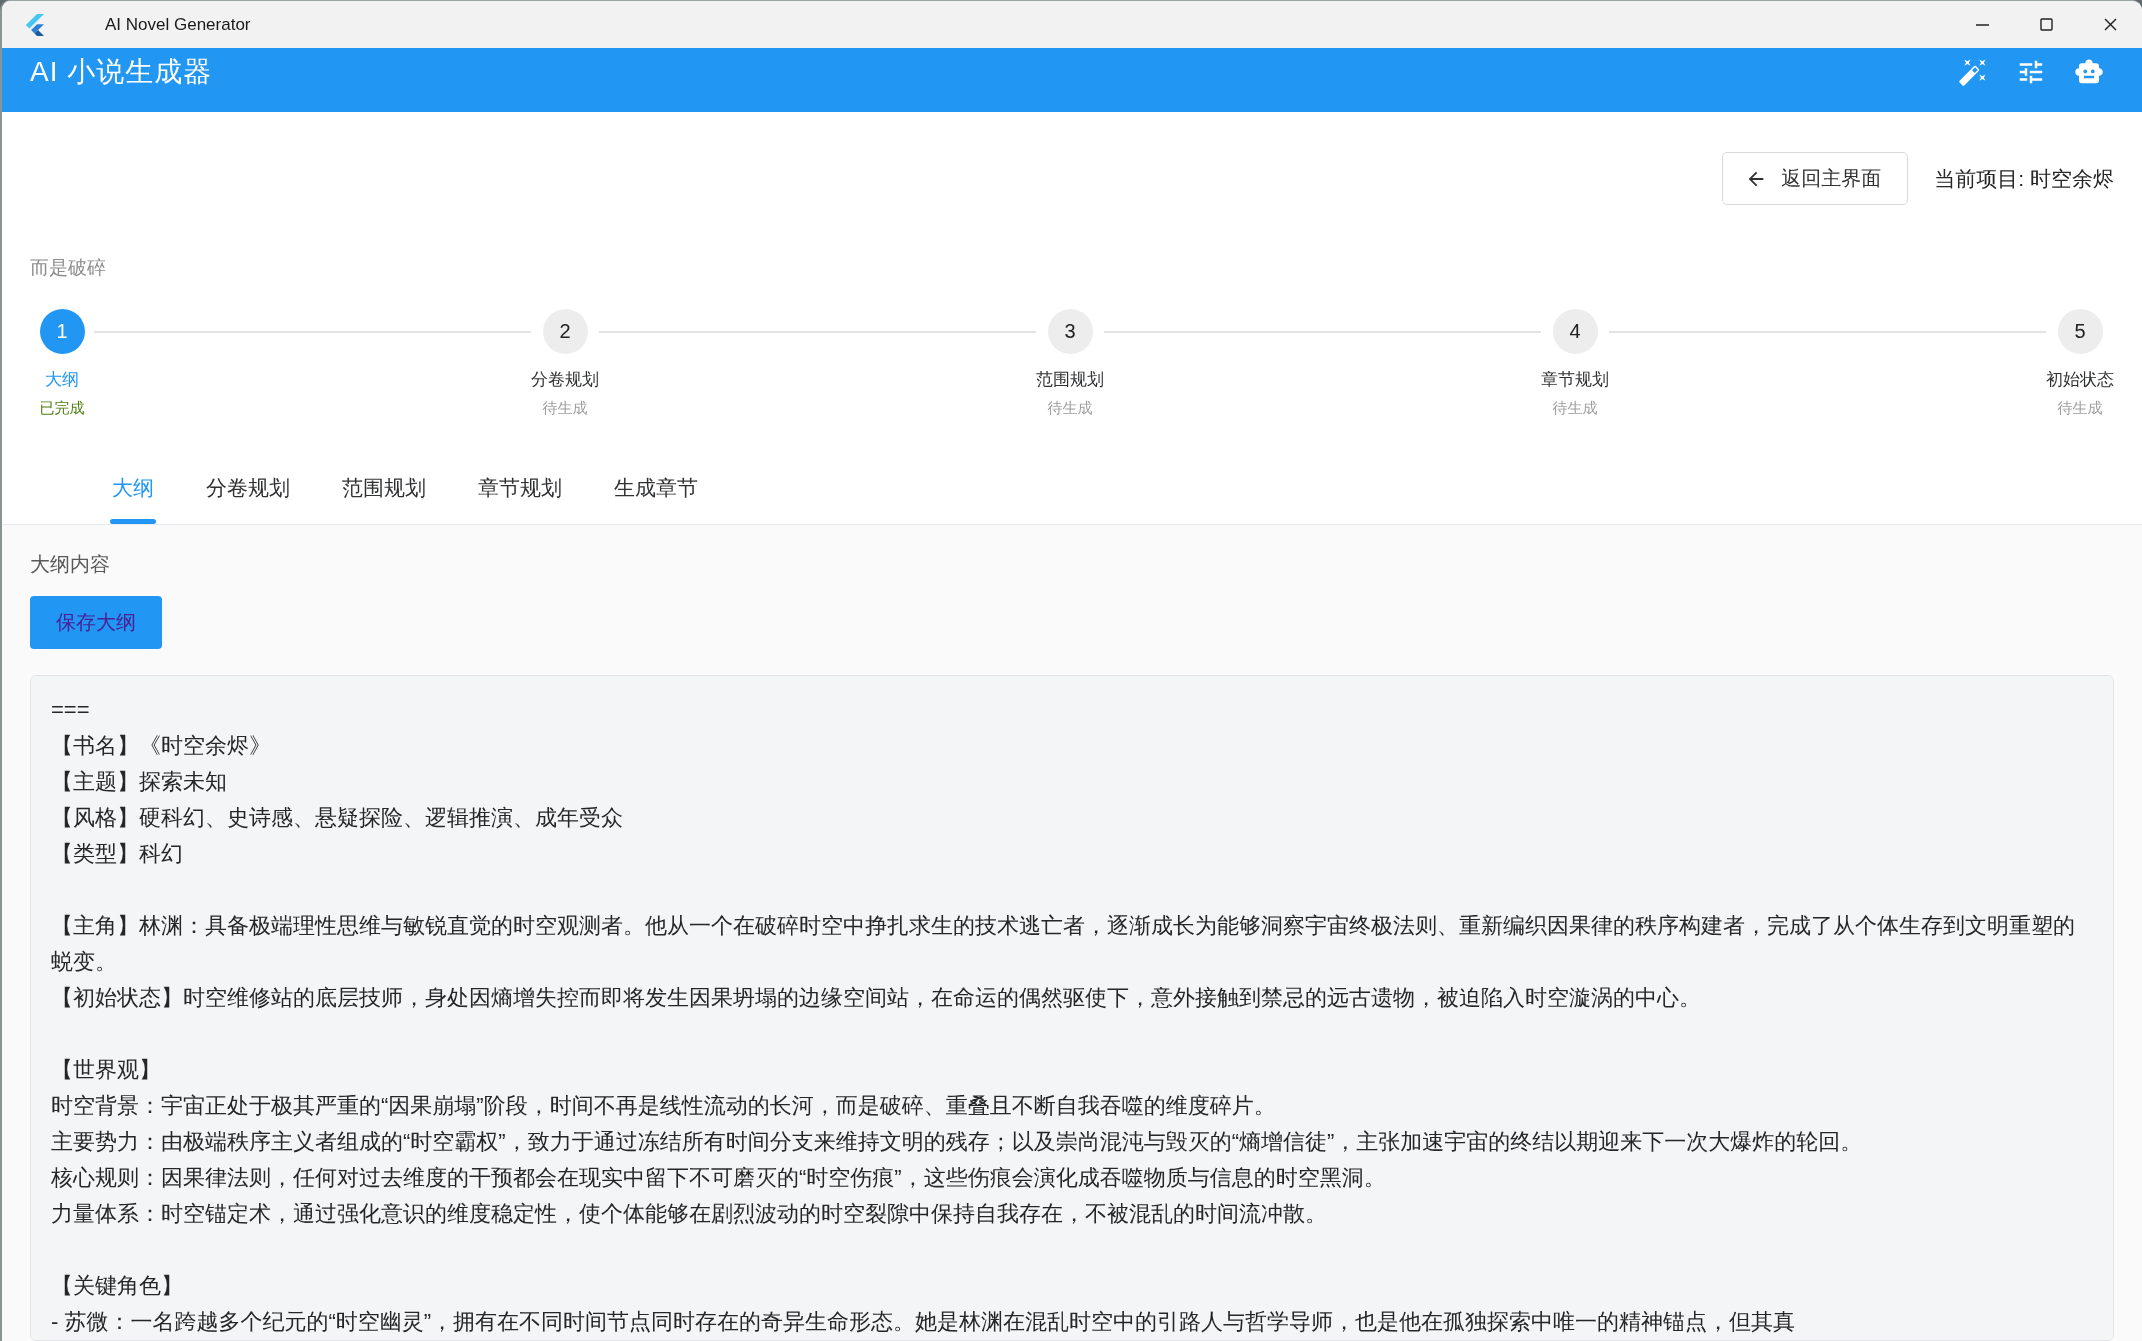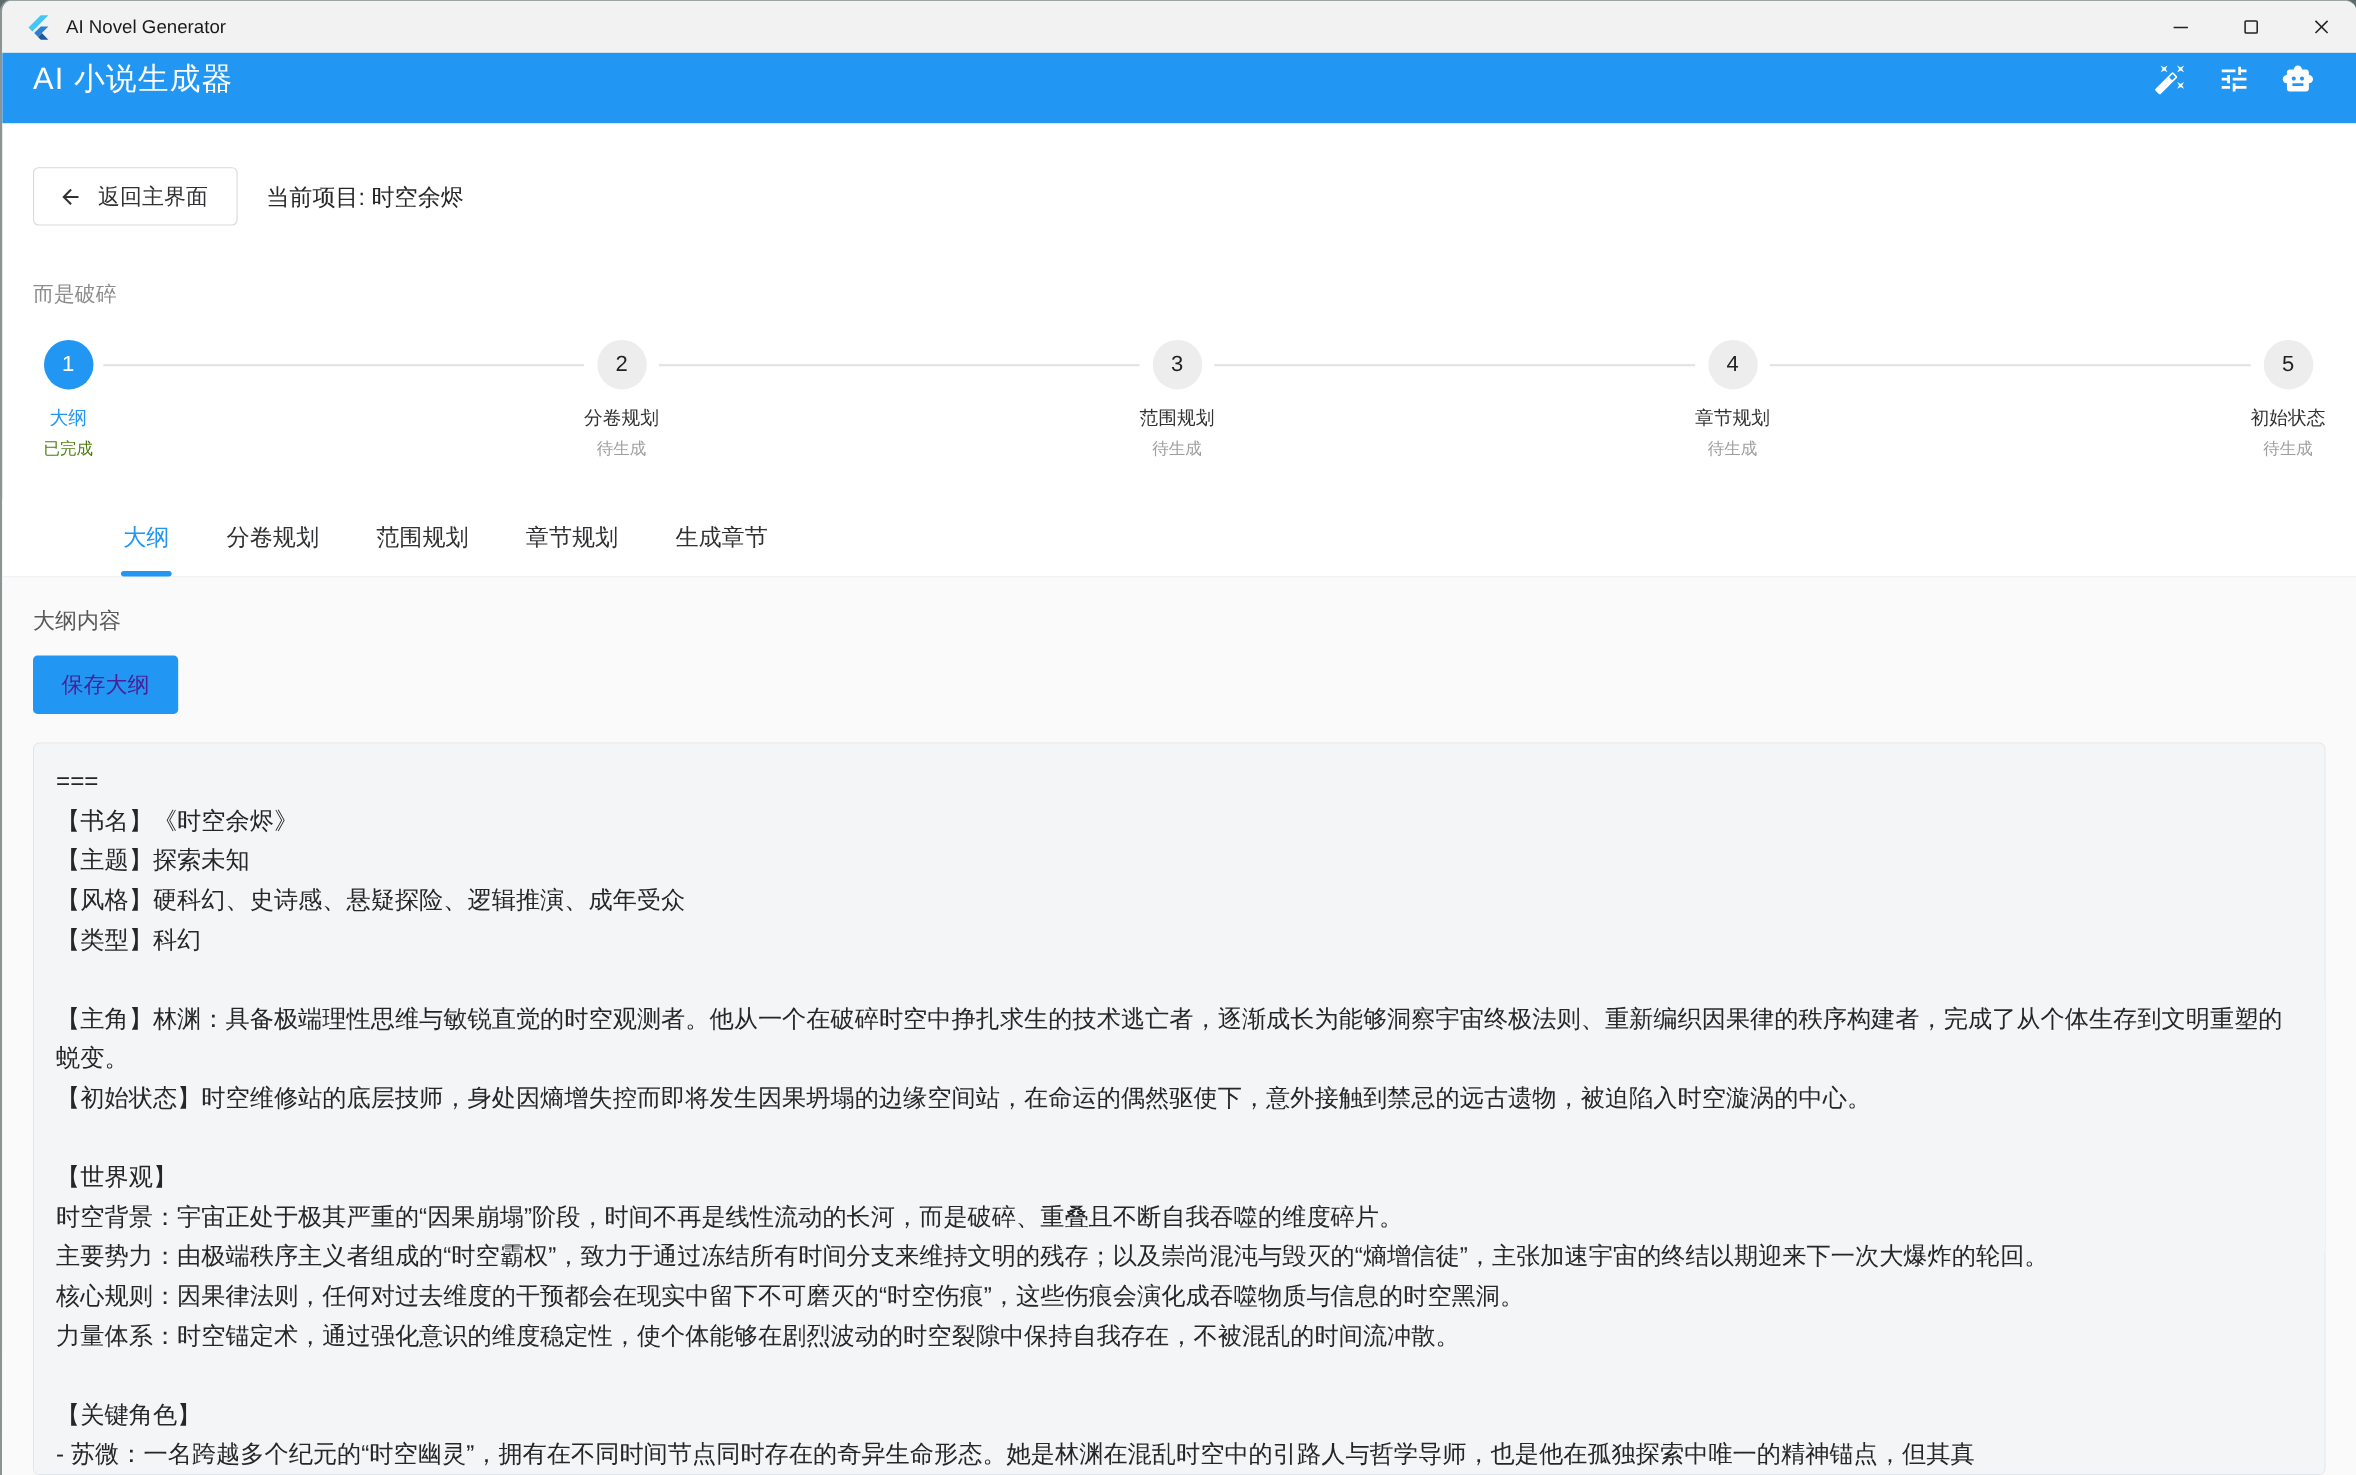--- a/index.html
+++ b/index.html
@@ -19,21 +19,21 @@
     overflow:hidden;
   }
   
   .titlebar {
     height:47px; flex:0 0 47px;
     background:#f2f2f2;
     display:flex; align-items:center;
     padding-left:20px;
   }
   .titlebar .logo { width:26px; height:26px; margin-right:12px; }
-  .titlebar .app-title { font-size:17px; color:#1a1a1a; }
+  .titlebar .app-title { font-size:17px; color:#1a1a1a;margin-left:45px; }
   .titlebar .spacer { flex:1; }
   .win-btn {
     width:64px; height:47px;
     display:flex; align-items:center; justify-content:center;
     cursor:default;
   }
   .win-btn svg { width:15px; height:15px; stroke:#222; stroke-width:1.4; fill:none; }
   
   .appbar {
     height:64px; flex:0 0 64px;
@@ -44,21 +44,21 @@
   .appbar .appbar-title { color:#ffffff; font-size:28px; font-weight:400; letter-spacing:1px; }
   .appbar .spacer { flex:1; }
   .appbar .icon-btn {
     width:58px; height:56px;
     display:flex; align-items:center; justify-content:center;
   }
   .appbar .icon-btn svg { width:30px; height:30px; fill:#ffffff; }
   
   .toolbar {
     display:flex; align-items:center;
-    margin:40px 28px 0 28px; gap:26px;
+    margin:40px 28px 0 28px; gap:26px;justify-content:flex-end;
   }
   .back-btn {
     display:flex; align-items:center; gap:14px;
     background:#ffffff;
     border:1px solid #d6d9de; border-radius:5px;
     padding:12px 26px 12px 22px;
     font-size:20px; color:#303133; cursor:pointer;
   }
   .back-btn svg { width:22px; height:22px; fill:#303133; }
   .current-project { font-size:21px; color:#262626; font-weight:500; }

